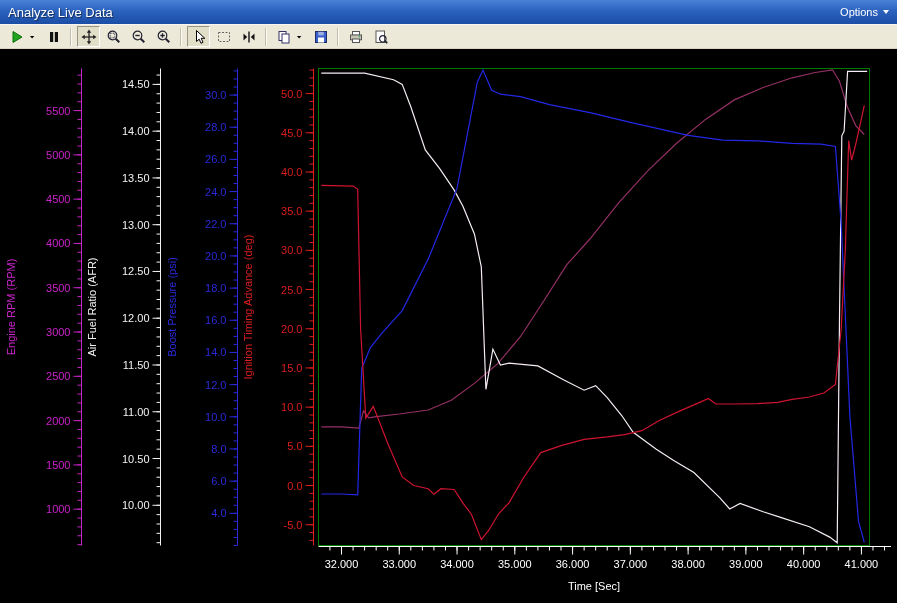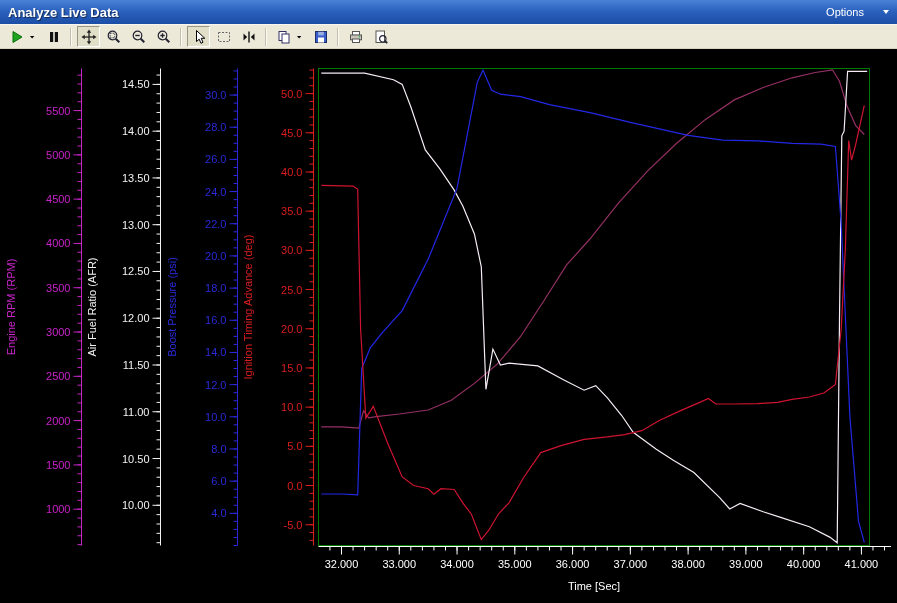--- a/index.html
+++ b/index.html
@@ -1,22 +1,22 @@
 <!DOCTYPE html>
 <html><head>
 <meta charset="utf-8">
 <style>
   html,body{margin:0;padding:0;background:#555;font-family:"Liberation Sans",sans-serif;}
   #window{position:relative;width:897px;height:603px;background:#000;outline:1px solid #b9b9b9;overflow:hidden;}
   
   #titlebar{position:absolute;top:0;left:0;right:0;height:24px;
     background:linear-gradient(180deg,#4a82d8 0%,#2b62be 45%,#1b4da5 100%);
     display:flex;align-items:center;justify-content:space-between;padding:0 8px;box-sizing:border-box;}
-  #titlebar .title{color:#fff;font-weight:bold;font-size:13px;text-shadow:1px 1px 1px rgba(0,0,0,.55);}
-  #options{display:flex;align-items:center;gap:19px;color:#fff;font-size:11px;cursor:default;}
+  #titlebar .title{color:#fff;font-weight:normal;font-size:13px;text-shadow:1px 1px 1px rgba(0,0,0,.55);}
+  #options{display:flex;align-items:center;gap:5px;color:#fff;font-size:11px;cursor:default;}
   #options .caret{width:0;height:0;border-left:3.5px solid transparent;border-right:3.5px solid transparent;border-top:4px solid #fff;}
   
   #toolbar{position:absolute;top:24px;left:0;right:0;height:25px;background:#ece9d8;
     border-top:1px solid #f7f6f0;border-bottom:1px solid #d8d4c0;
     display:flex;align-items:center;padding:0 4px;box-sizing:border-box;}
   .tb-btn{width:23px;height:21px;margin:0 1px;padding:0;background:transparent;border:1px solid transparent;
     display:inline-flex;align-items:center;justify-content:center;cursor:default;}
   .tb-btn.narrow{width:13px;margin-left:-2px;}
   .tb-btn.pressed{border:1px solid #9a9587;border-bottom-color:#fff;border-right-color:#fff;background:#e2dfc9;}
   .tb-btn svg{display:block;}

